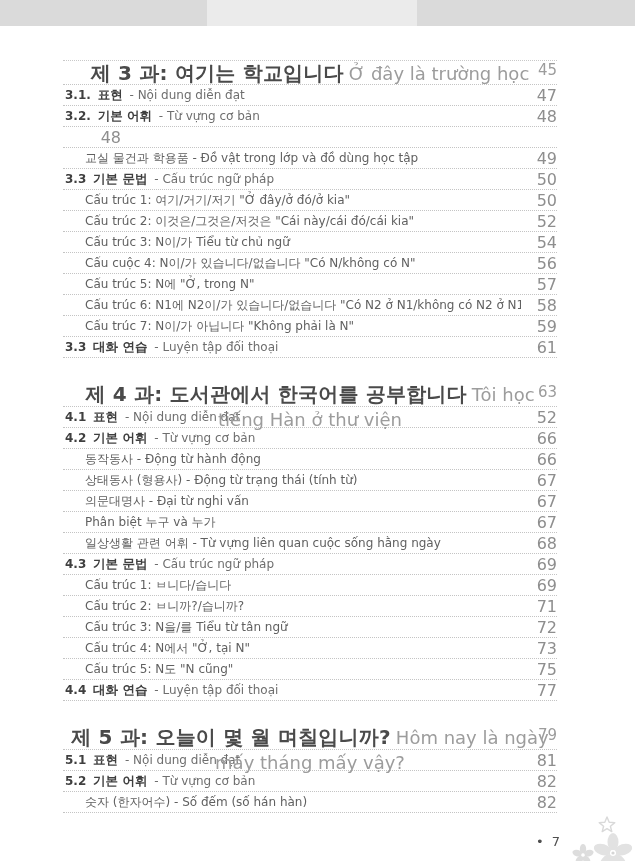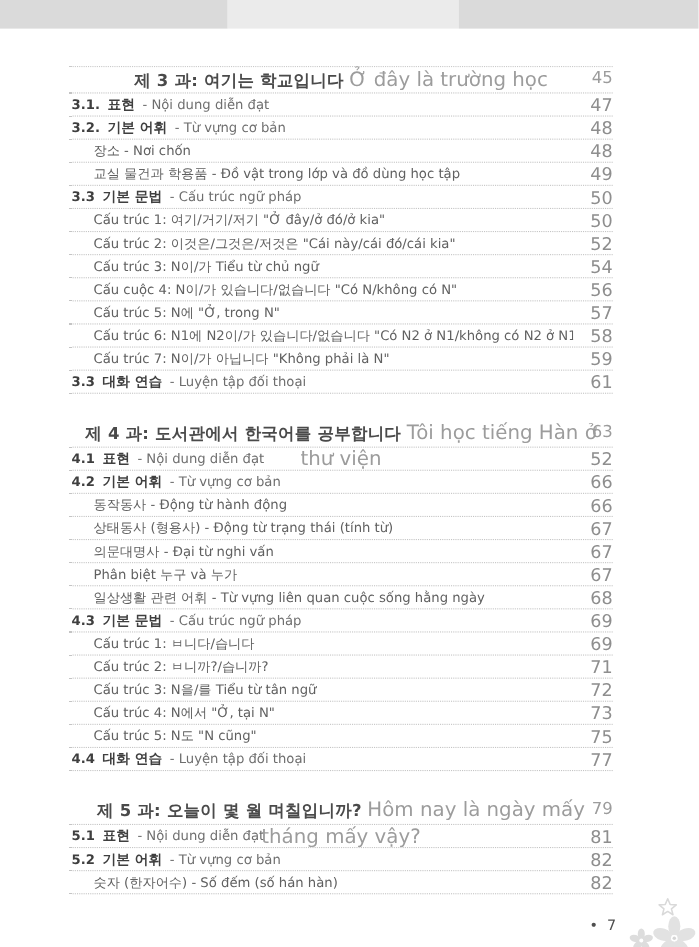--- a/index.html
+++ b/index.html
@@ -20,21 +20,21 @@
   .content { position: absolute; left: 63px; top: 60px; width: 494px; }
   .toc-section { width: 100%; }
   .toc-section + .toc-section { margin-top: 24px; }
 
   .title-row {
     position: relative; height: 25px; line-height: 24px;
     text-align: center;
     border-bottom: 1px dotted #c4c4c4;
   }
   .toc-section:first-child .title-row { border-top: 1px dotted #c9c9c9; }
-  .title-kr { font-size: 15px; font-weight: 600; color: #4a4a4a; letter-spacing: 0.2px; }
+  .title-kr { font-size: 20px; font-weight: 600; color: #4a4a4a; letter-spacing: 0.2px; }
   .title-vi { font-size: 18px; font-weight: 400; color: #9c9c9c; }
   .title-page {
     position: absolute; right: 0; bottom: 2px;
     font-size: 15px; color: #9c9c9c; font-weight: 400;
   }
 
   .entry-row {
     display: flex; align-items: flex-end; justify-content: space-between;
     height: 21px; line-height: 19px;
     border-bottom: 1px dotted #c4c4c4;
@@ -86,25 +86,20 @@
   <div class="entry-row l1">
     <span class="entry-main">
       <span class="num">3.2.</span>
       <span class="bold">기본 어휘</span>
       <span class="rest">- Từ vựng cơ bản</span>
     </span>
     <span class="entry-page">48</span>
   </div>
 
   <div class="entry-row l2">
-    <span class="entry-main">
-      
-      
-      <span class="rest">장소 - Nơi chốn</span>
-    </span>
     <span class="entry-page">48</span>
   </div>
 
   <div class="entry-row l2">
     <span class="entry-main">
       
       
       <span class="rest">교실 물건과 학용품 - Đồ vật trong lớp và đồ dùng học tập</span>
     </span>
     <span class="entry-page">49</span>

